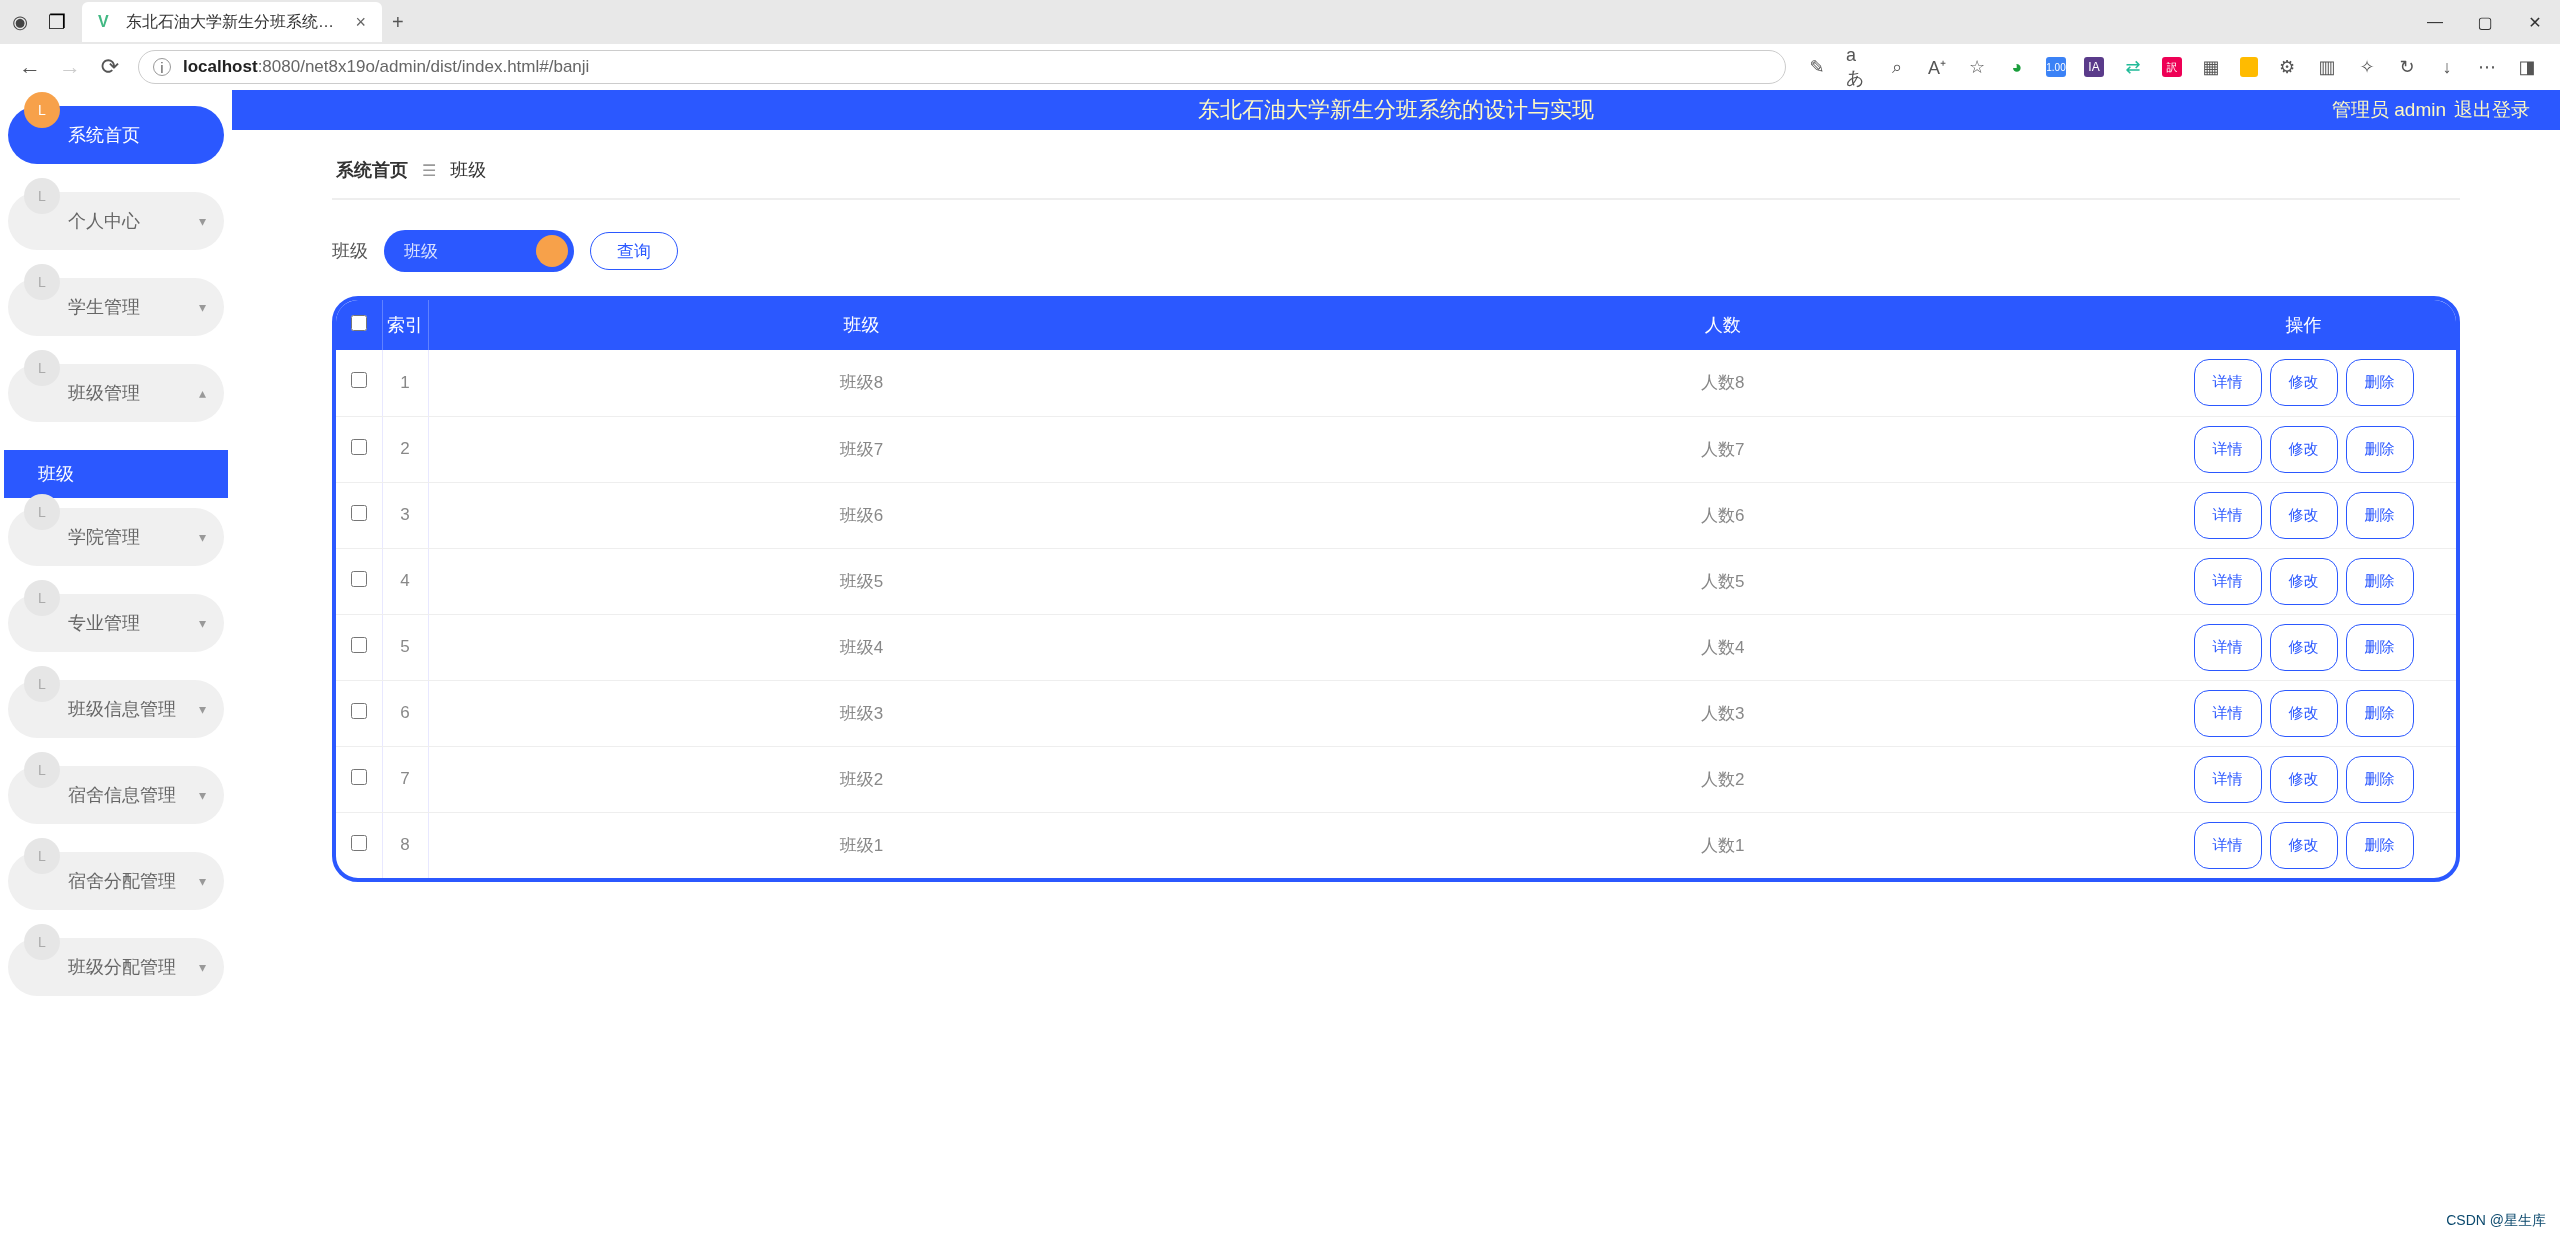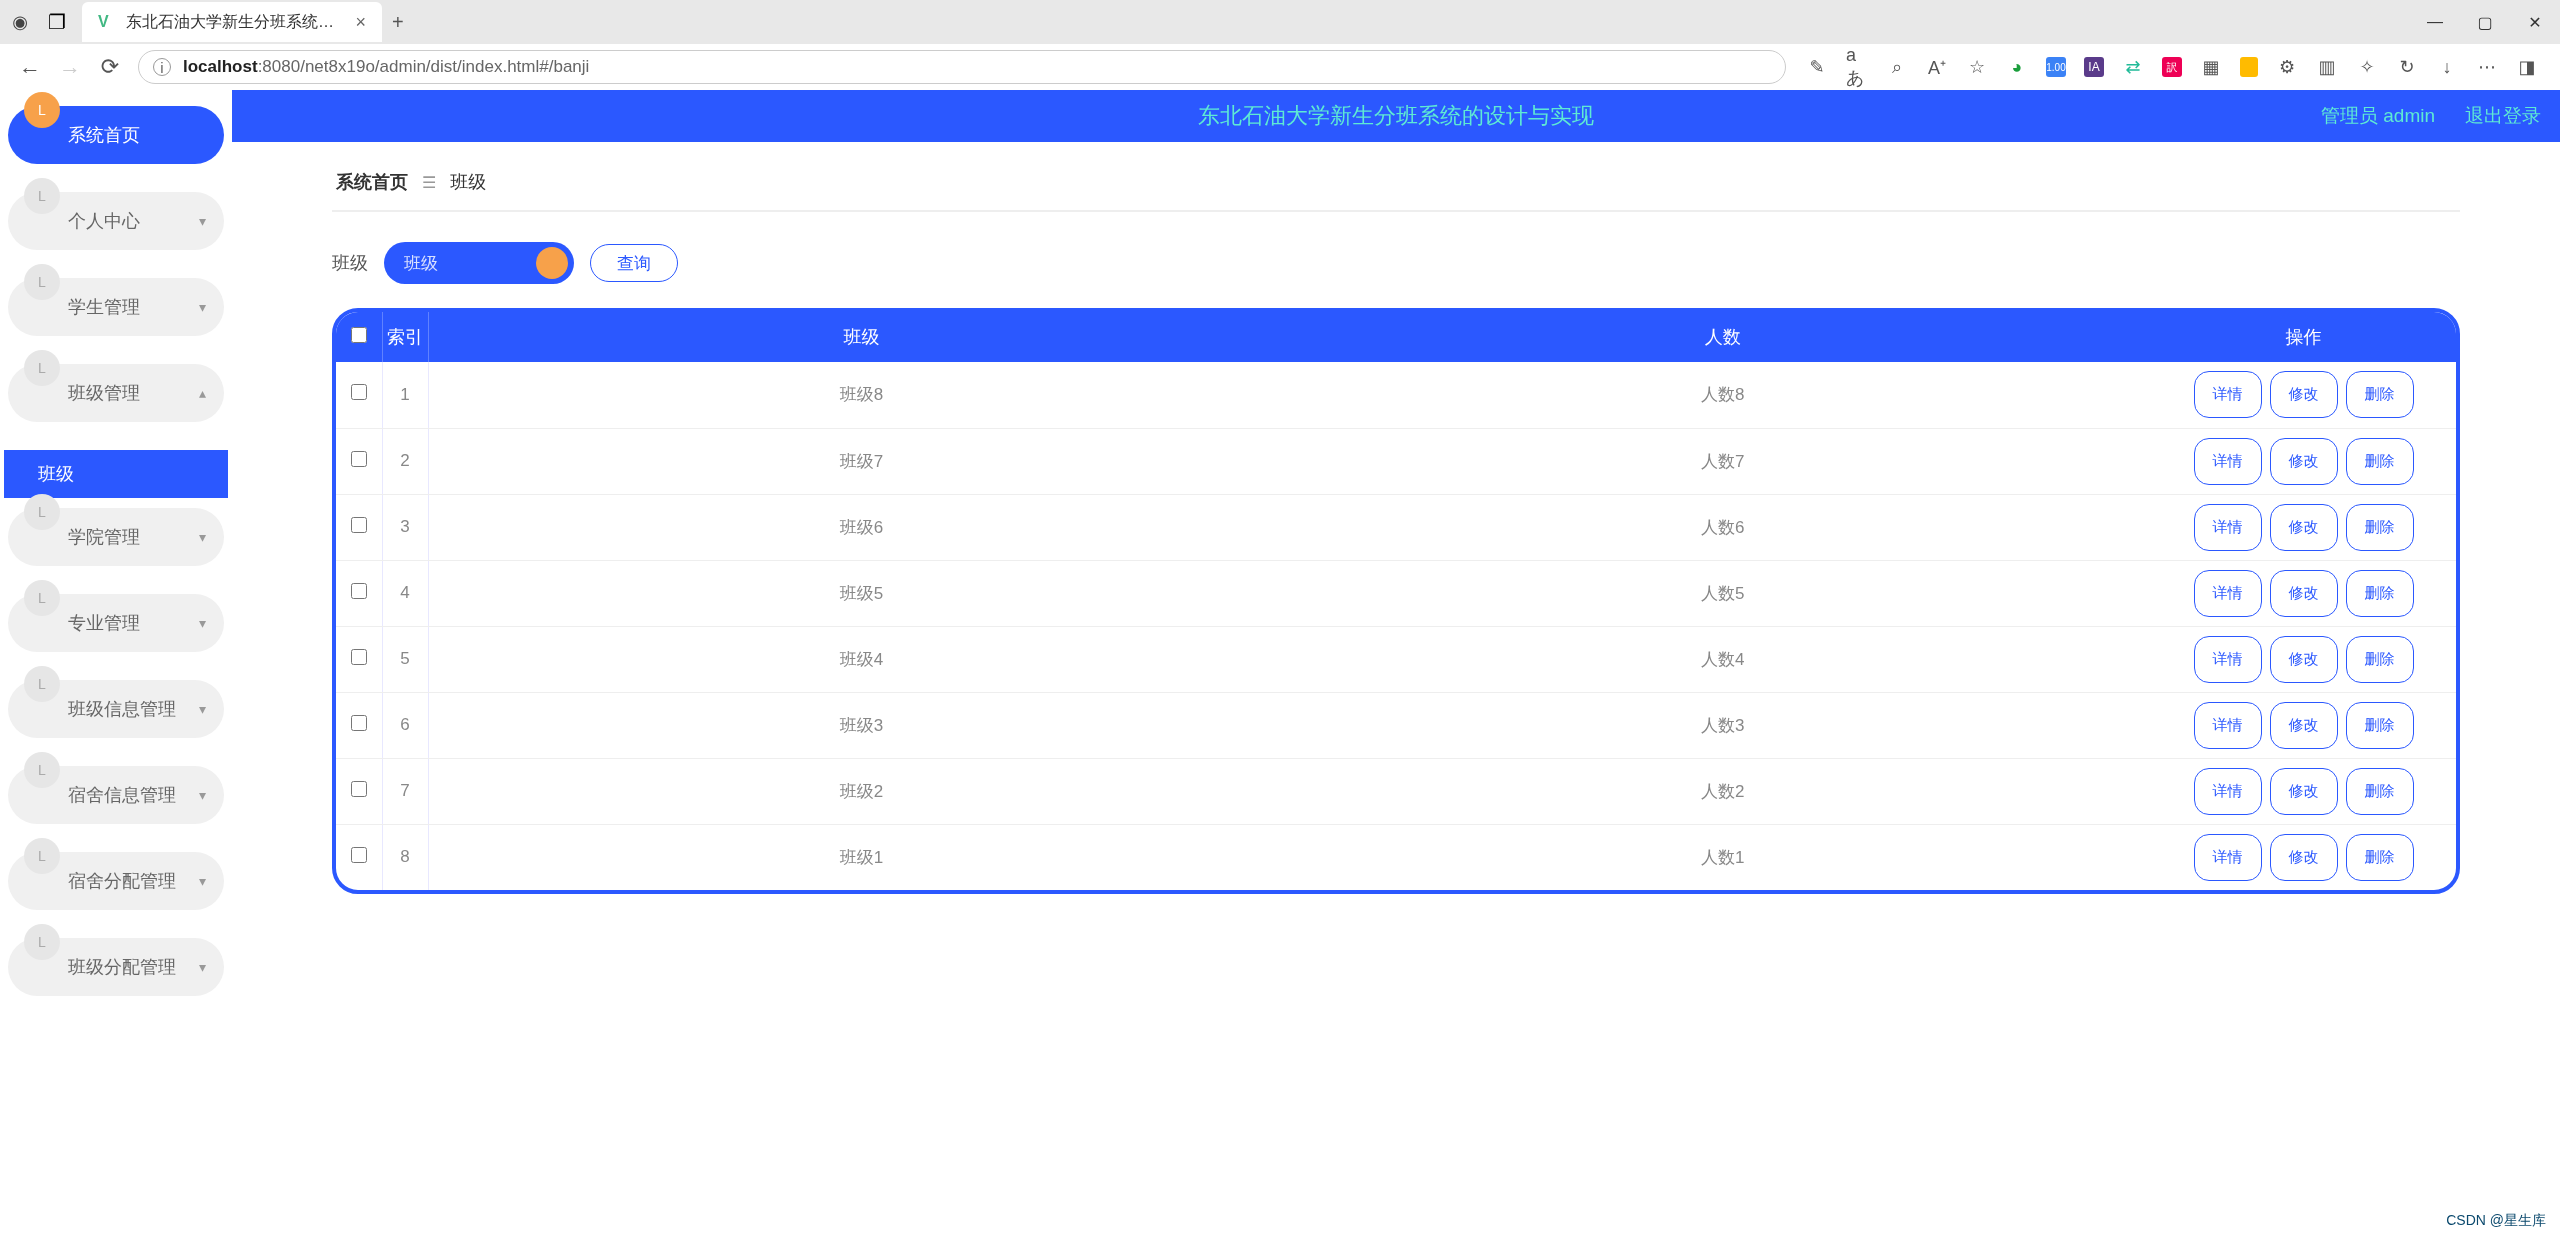--- a/index.html
+++ b/index.html
@@ -30,23 +30,23 @@
 .app { display:flex; height:calc(1238px - 90px); }
 .sidebar { width:232px; background:#fff; padding:10px 4px; }
 .sb-item { position:relative; height:58px; border-radius:30px; background:#f0f0f0; margin:6px 4px 28px; display:flex; align-items:center; padding-left:60px; font-size:18px; color:#666; }
 .sb-item.active { background:#2b58ff; color:#fff; }
 .sb-item.sub { background:#2b58ff; color:#fff; border-radius:0; height:48px; margin:0 0 10px; padding-left:34px; font-size:18px; }
 .sb-clock { position:absolute; left:16px; top:-14px; width:36px; height:36px; border-radius:50%; background:#e6e6e6; display:flex; align-items:center; justify-content:center; color:#aaa; font-size:14px; }
 .sb-item.active .sb-clock { background:#f7a14a; color:#fff; }
 .sb-chev { position:absolute; right:18px; font-size:14px; color:#999; }
 
 .main { flex:1; display:flex; flex-direction:column; }
-.header { height:52px; background:#2b58ff; color:#5eead4; display:flex; align-items:center; justify-content:center; position:relative; }
+.header { height:40px; background:#2b58ff; color:#fef9c3; display:flex; align-items:center; justify-content:center; position:relative; }
 .header .title { font-size:22px; font-weight:500; }
-.header .right { position:absolute; right:19px; display:flex; gap:30px; font-size:19px; }
+.header .right { position:absolute; right:30px; display:flex; gap:8px; font-size:19px; }
 
 .content { padding:28px 100px 0 100px; }
 .crumb { font-size:18px; color:#333; padding:0 0 16px 4px; border-bottom:2px solid #eee; display:flex; align-items:center; gap:14px; }
 .crumb .home { font-weight:bold; }
 .crumb .sep { color:#999; font-size:16px; }
 
 .filter-row { display:flex; align-items:center; gap:16px; margin-top:30px; }
 .filter-label { font-size:18px; color:#555; }
 .filter-box { position:relative; display:flex; align-items:center; background:#2b58ff; color:#d9e1ff; border-radius:25px; height:42px; padding:0 48px 0 20px; min-width:190px; font-size:17px; }
 .filter-box .knob { position:absolute; right:6px; width:32px; height:32px; border-radius:50%; background:#f7a14a; }

